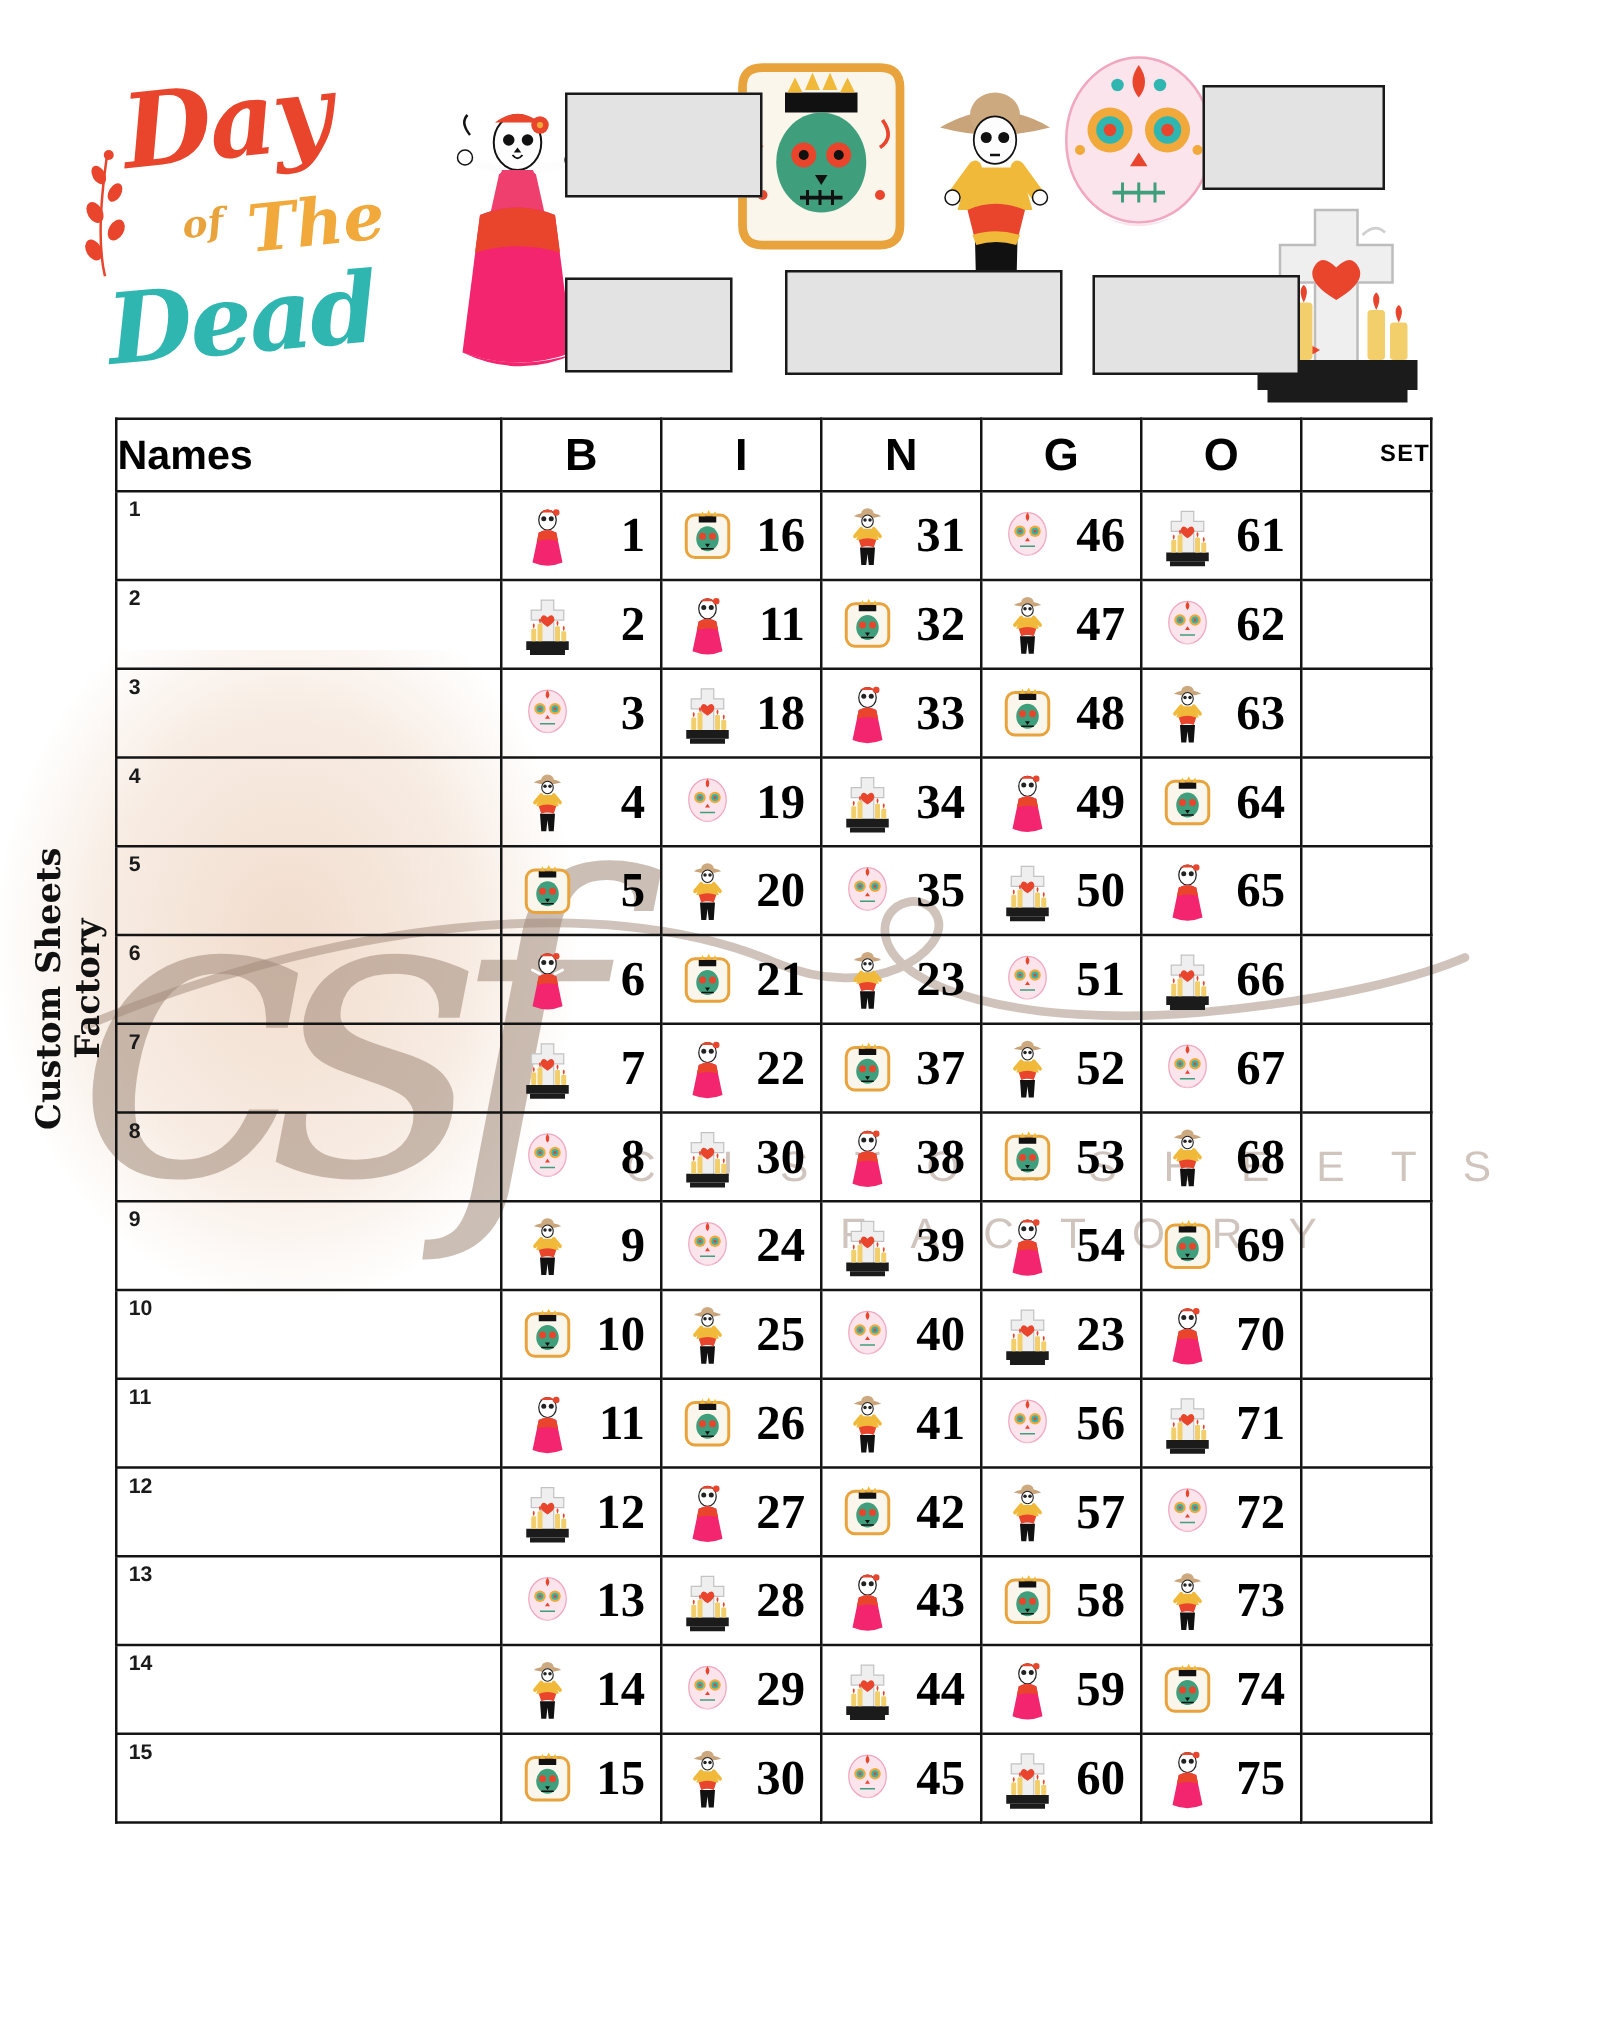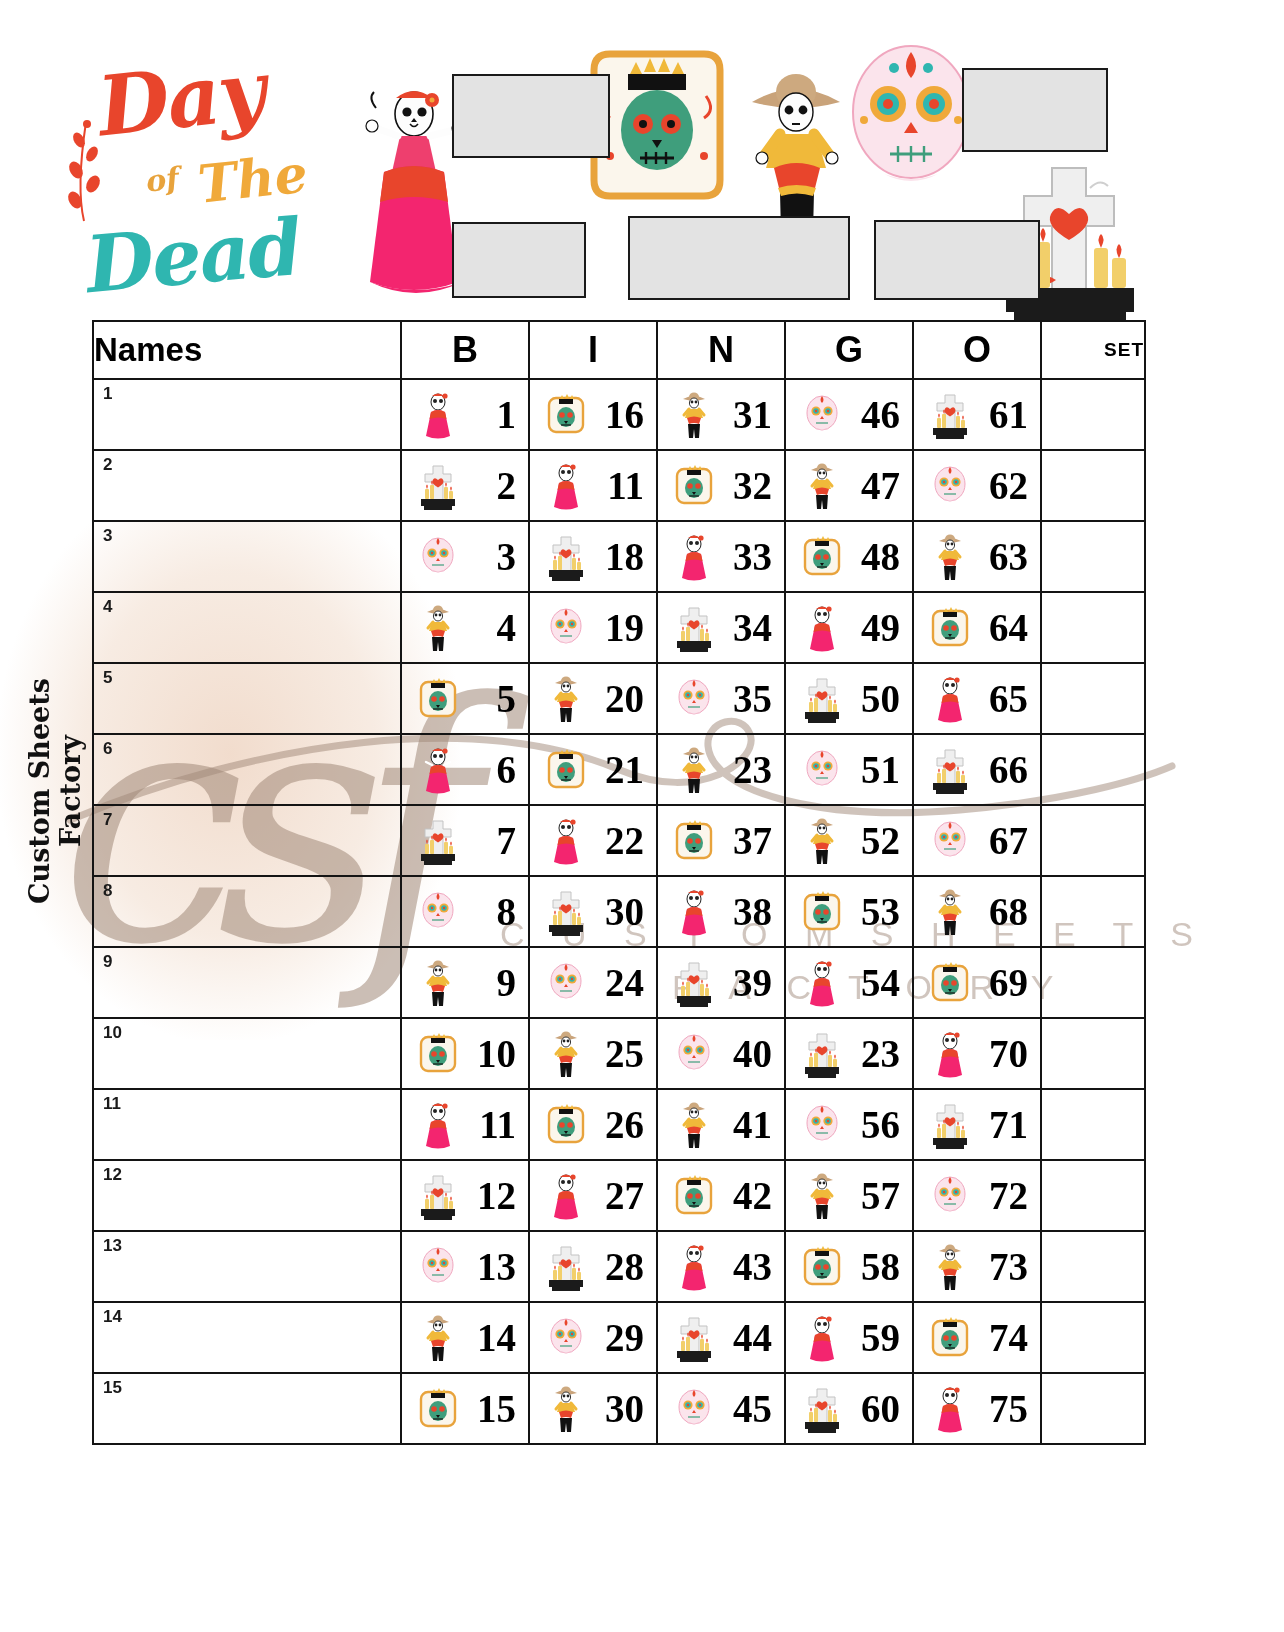--- a/index.html
+++ b/index.html
@@ -135,21 +135,21 @@
     font-weight: bold;
     font-size: 27px;
     color: #111;
     text-align: center;
     pointer-events: none;
   }
 
   
   #sheet {
     position: absolute;
-    left: 92px; top: 320px;
+    left: 92px; top: 334px;
     width: 1052px;
     border-collapse: collapse;
     table-layout: fixed;
     background: transparent;
     padding-left: 28px;
   }
   #sheet td, #sheet th {
     border: 2px solid #141414;
     padding: 0;
     background: transparent;

